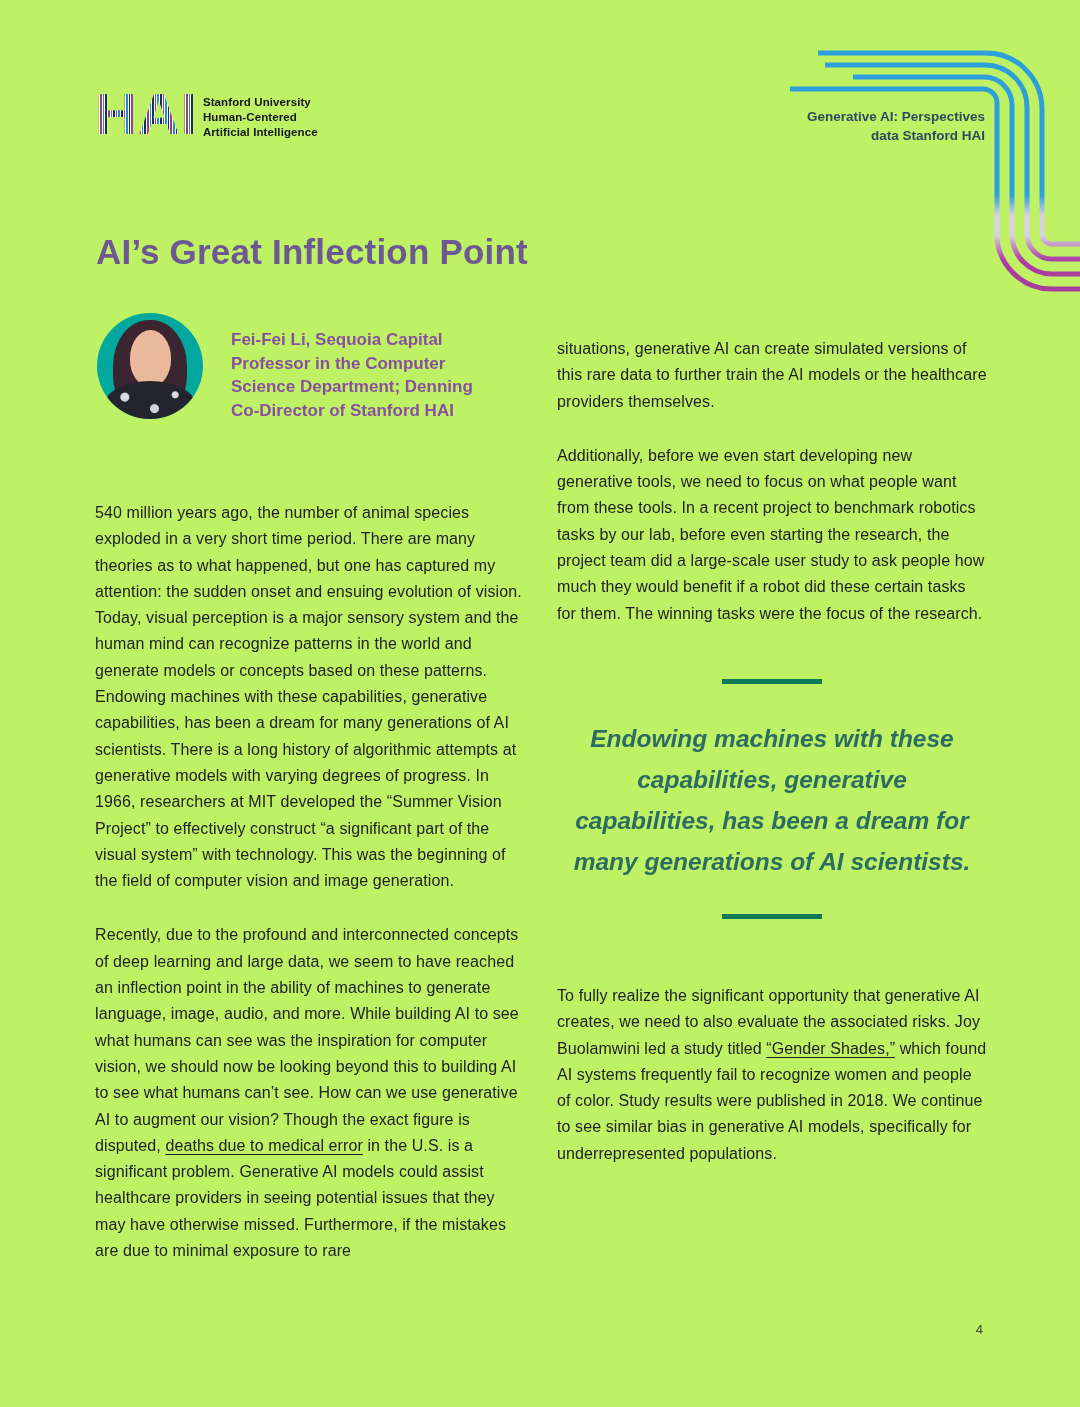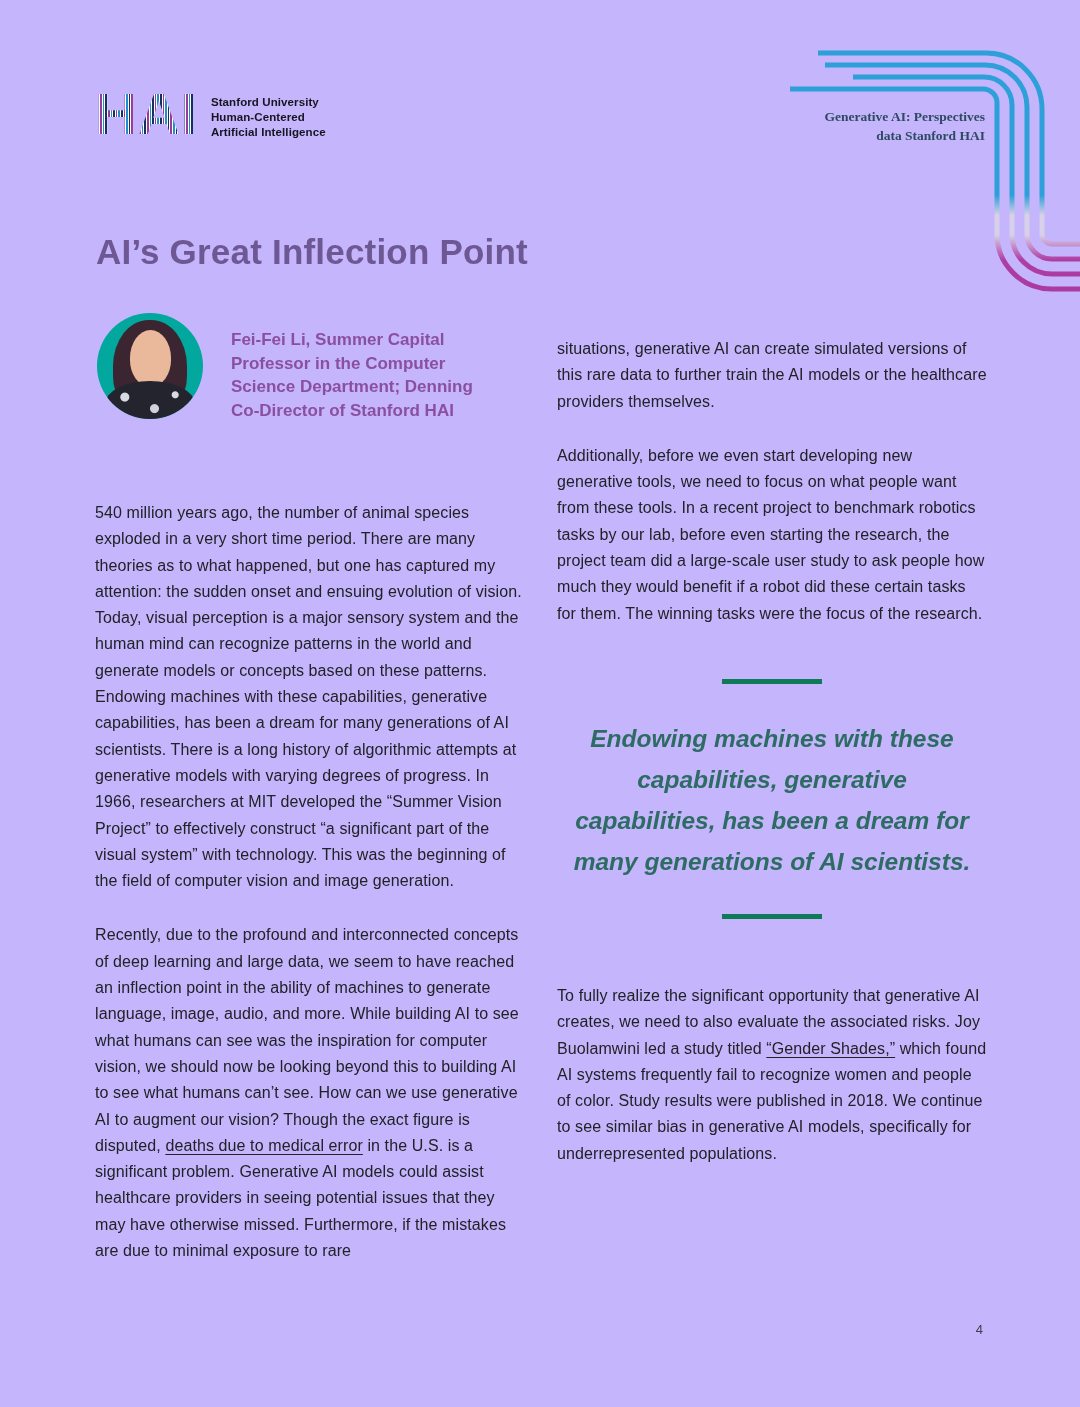--- a/index.html
+++ b/index.html
@@ -1,39 +1,39 @@
 <!DOCTYPE html>
 <html><head>
 <meta charset="utf-8">
 <style>
   html,body{margin:0;padding:0;background:#e8e8e8;}
   .page{
     position:relative;
     width:1080px;height:1407px;
     margin:0 auto;
-    background:#c4b5fd;
+    background:#bef264;
     font-family:"Liberation Sans", sans-serif;
     overflow:hidden;
   }
 
   
   .logo{position:absolute;top:86px;left:95px;display:flex;align-items:flex-start;}
   .logo-mark{
     font-size:58px;line-height:56px;font-weight:800;letter-spacing:1px;
     background:repeating-linear-gradient(90deg,
       #1f8ece 0 1.6px,#ffffff 1.6px 2.6px,
       #16305c 2.6px 4.2px,#ffffff 4.2px 5.2px,
       #9b3a96 5.2px 6.8px,#ffffff 6.8px 7.8px);
     -webkit-background-clip:text;background-clip:text;color:transparent;
   }
-  .logo-text{margin-left:13px;padding-top:9px;font-size:11.5px;font-weight:700;
+  .logo-text{margin-left:5px;padding-top:9px;font-size:11.5px;font-weight:700;
     line-height:15px;color:#15151f;letter-spacing:.1px;}
   .edition{
     position:absolute;top:107px;right:95px;text-align:right;
-    font-size:13.5px;font-weight:700;line-height:19px;color:#2e4a61;z-index:3;font-family:Liberation Serif, serif;
+    font-size:13.5px;font-weight:700;line-height:19px;color:#2e4a61;z-index:3;
   }
   .deco{position:absolute;top:45px;right:0;width:290px;height:252px;z-index:2;}
 
   
   .title{
     position:absolute;top:232px;left:96px;
     font-size:35px;font-weight:600;color:#6e5894;letter-spacing:.2px;
   }
   .author{position:absolute;top:313px;left:97px;width:430px;display:flex;gap:28px;}
   .photo{
@@ -109,21 +109,21 @@
 
   <h1 class="title" style="margin:0;">AI’s Great Inflection Point</h1>
 
   <div class="author">
     <div class="photo">
       <div class="hair"></div>
       <div class="face"></div>
       <div class="scarf"></div>
     </div>
     <div class="caption">
-      <div>Fei-Fei Li, Summer Capital</div>
+      <div>Fei-Fei Li, Sequoia Capital</div>
       <div>Professor in the Computer</div>
       <div>Science Department; Denning</div>
       <div>Co-Director of Stanford HAI</div>
     </div>
   </div>
 
   <div class="col col-left">
     <p>540 million years ago, the number of animal species exploded in a very short time period. There are many theories as to what happened, but one has captured my attention: the sudden onset and ensuing evolution of vision. Today, visual perception is a major sensory system and the human mind can recognize patterns in the world and generate models or concepts based on these patterns. Endowing machines with these capabilities, generative capabilities, has been a dream for many generations of AI scientists. There is a long history of algorithmic attempts at generative models with varying degrees of progress. In 1966, researchers at MIT developed the “Summer Vision Project” to effectively construct “a significant part of the visual system” with technology. This was the beginning of the field of computer vision and image generation.</p>
     <p><span>Recently, due to the profound and interconnected concepts of deep learning and large data, we seem to have reached an inflection point in the ability of machines to generate language, image, audio, and more. While building AI to see what humans can see was the inspiration for computer vision, we should now be looking beyond this to building AI to see what humans can’t see. How can we use generative AI to augment our vision? Though the exact figure is disputed, </span><a>deaths due to medical error</a><span> in the U.S. is a significant problem. Generative AI models could assist healthcare providers in seeing potential issues that they may have otherwise missed. Furthermore, if the mistakes are due to minimal exposure to rare</span></p>
   </div>

